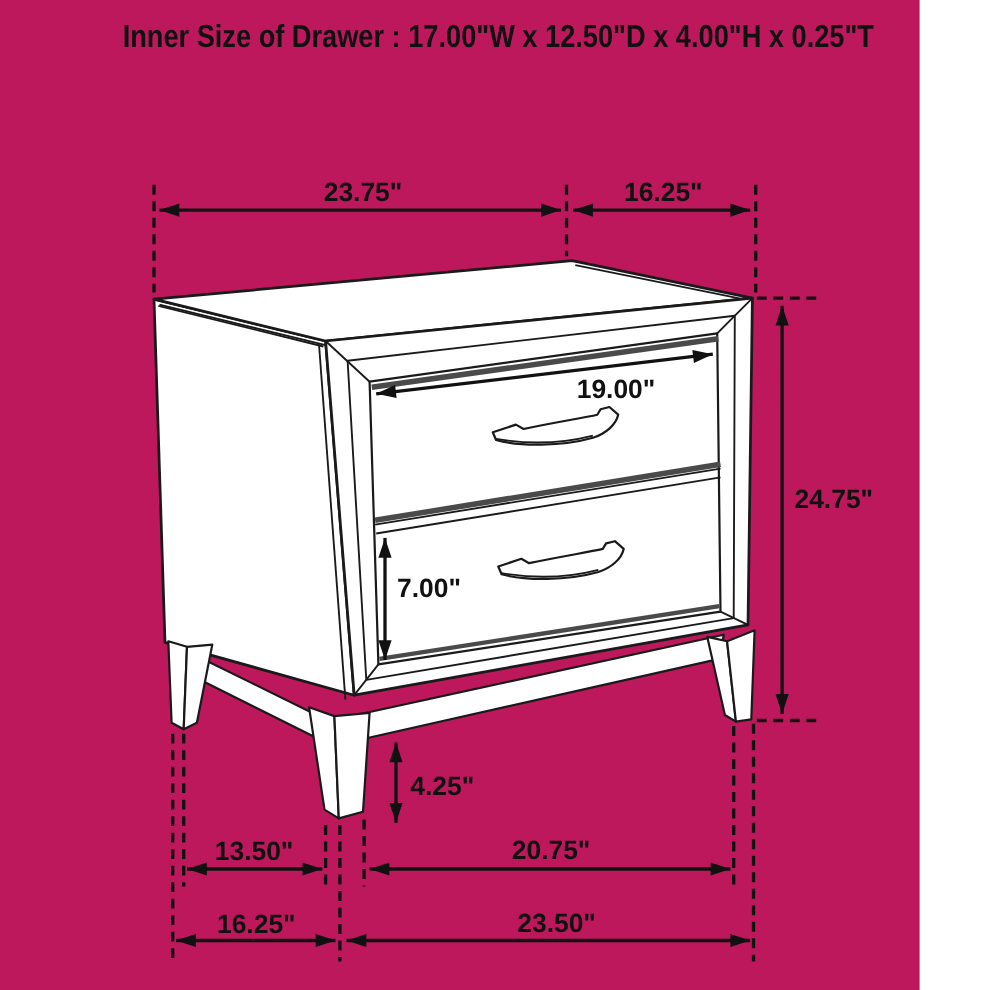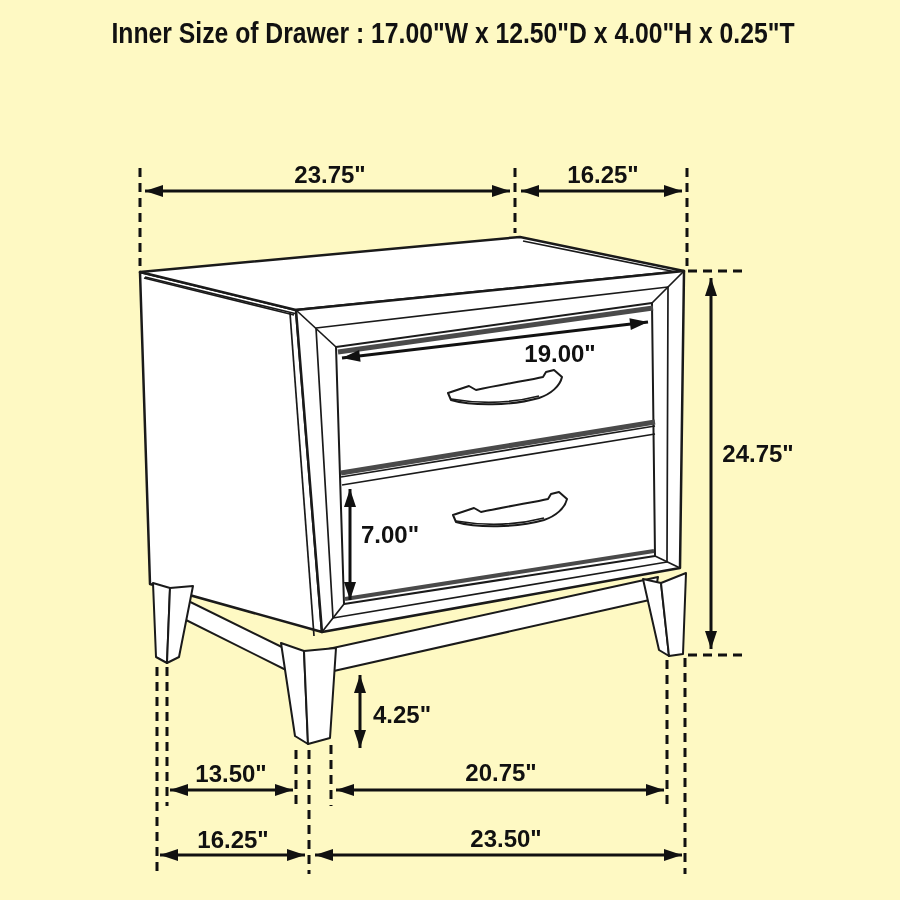--- a/index.html
+++ b/index.html
@@ -1,19 +1,19 @@
 <!DOCTYPE html>
 <html><head>
 <meta charset="utf-8">
 <style>
   html, body { margin: 0; padding: 0; background: #ffffff; }
   .stage {
     position: relative;
-    width: 900px; height: 900px;
-    background: #fef9c3;
+    width: 836px; height: 900px;
+    background: #be185d;
     font-family: "Liberation Sans", sans-serif;
     overflow: hidden;
   }
   svg { display: block; }
   .outline   { fill: #ffffff; stroke: #1a1a1a; stroke-width: 2.5; stroke-linejoin: round; }
   .outline2  { fill: #ffffff; stroke: #1a1a1a; stroke-width: 2;   stroke-linejoin: round; }
   .detail    { fill: none;    stroke: #1a1a1a; stroke-width: 1.7; stroke-linejoin: round; }
   .shadowband{ fill: none;    stroke: #4a4a4a; stroke-width: 5; }
   .shadowband.thin { stroke-width: 4; }
   .dim       { stroke: #111111; stroke-width: 3; fill: none; }

